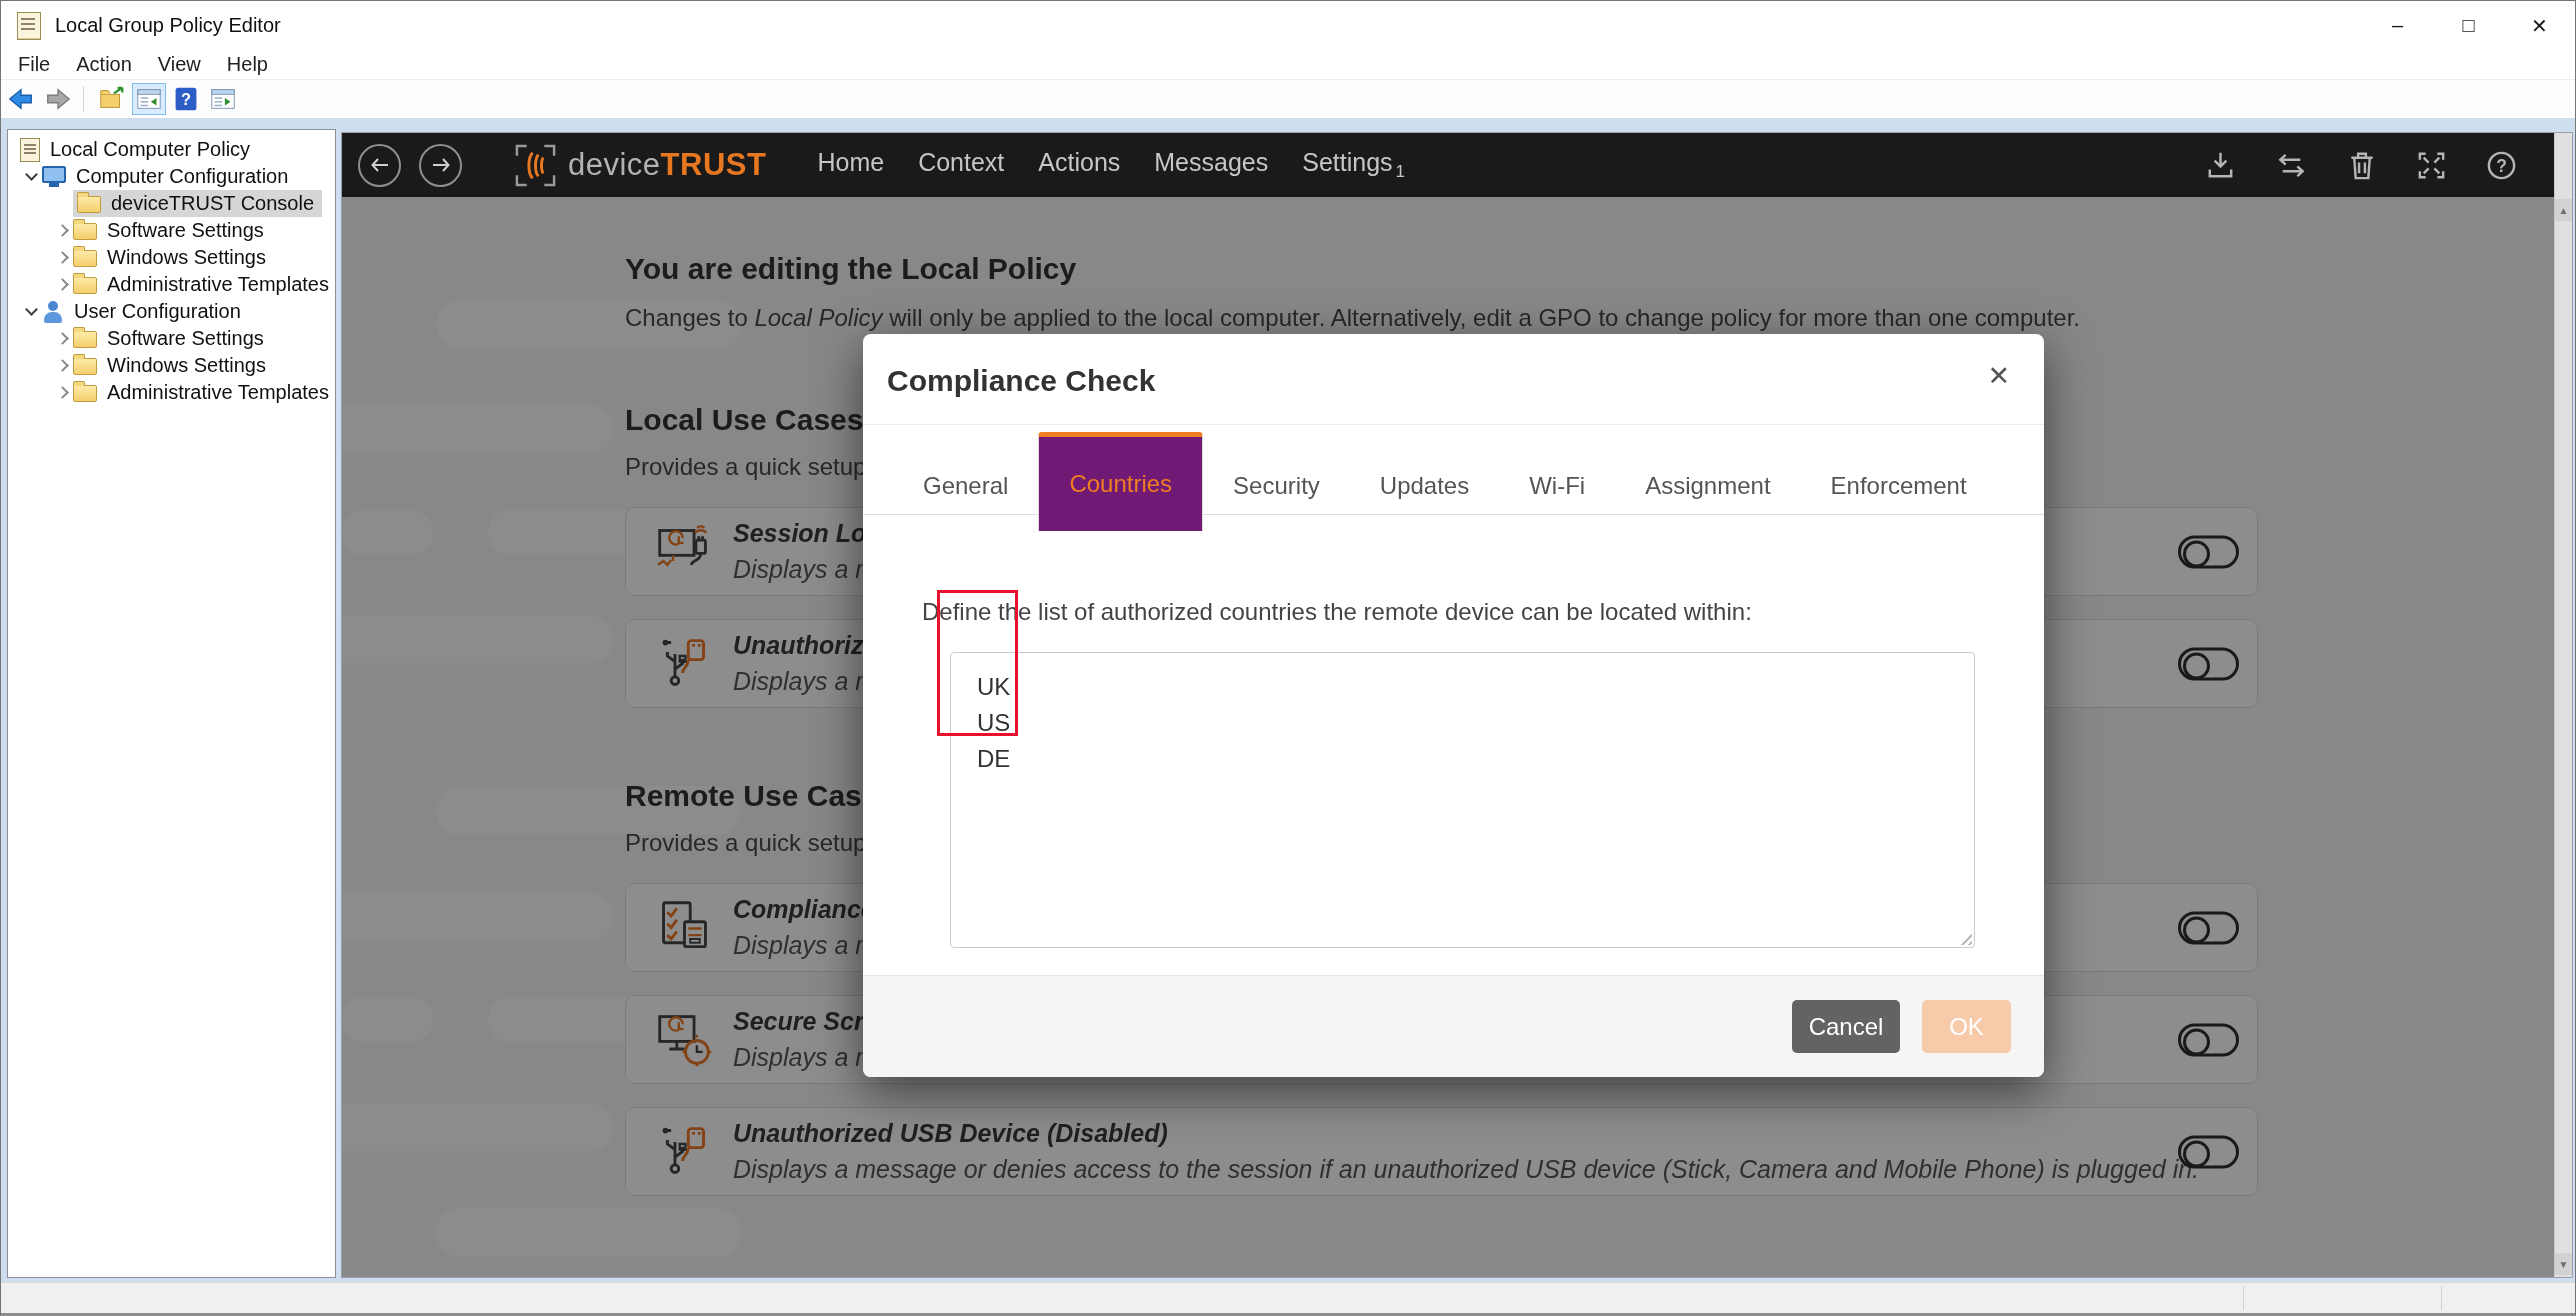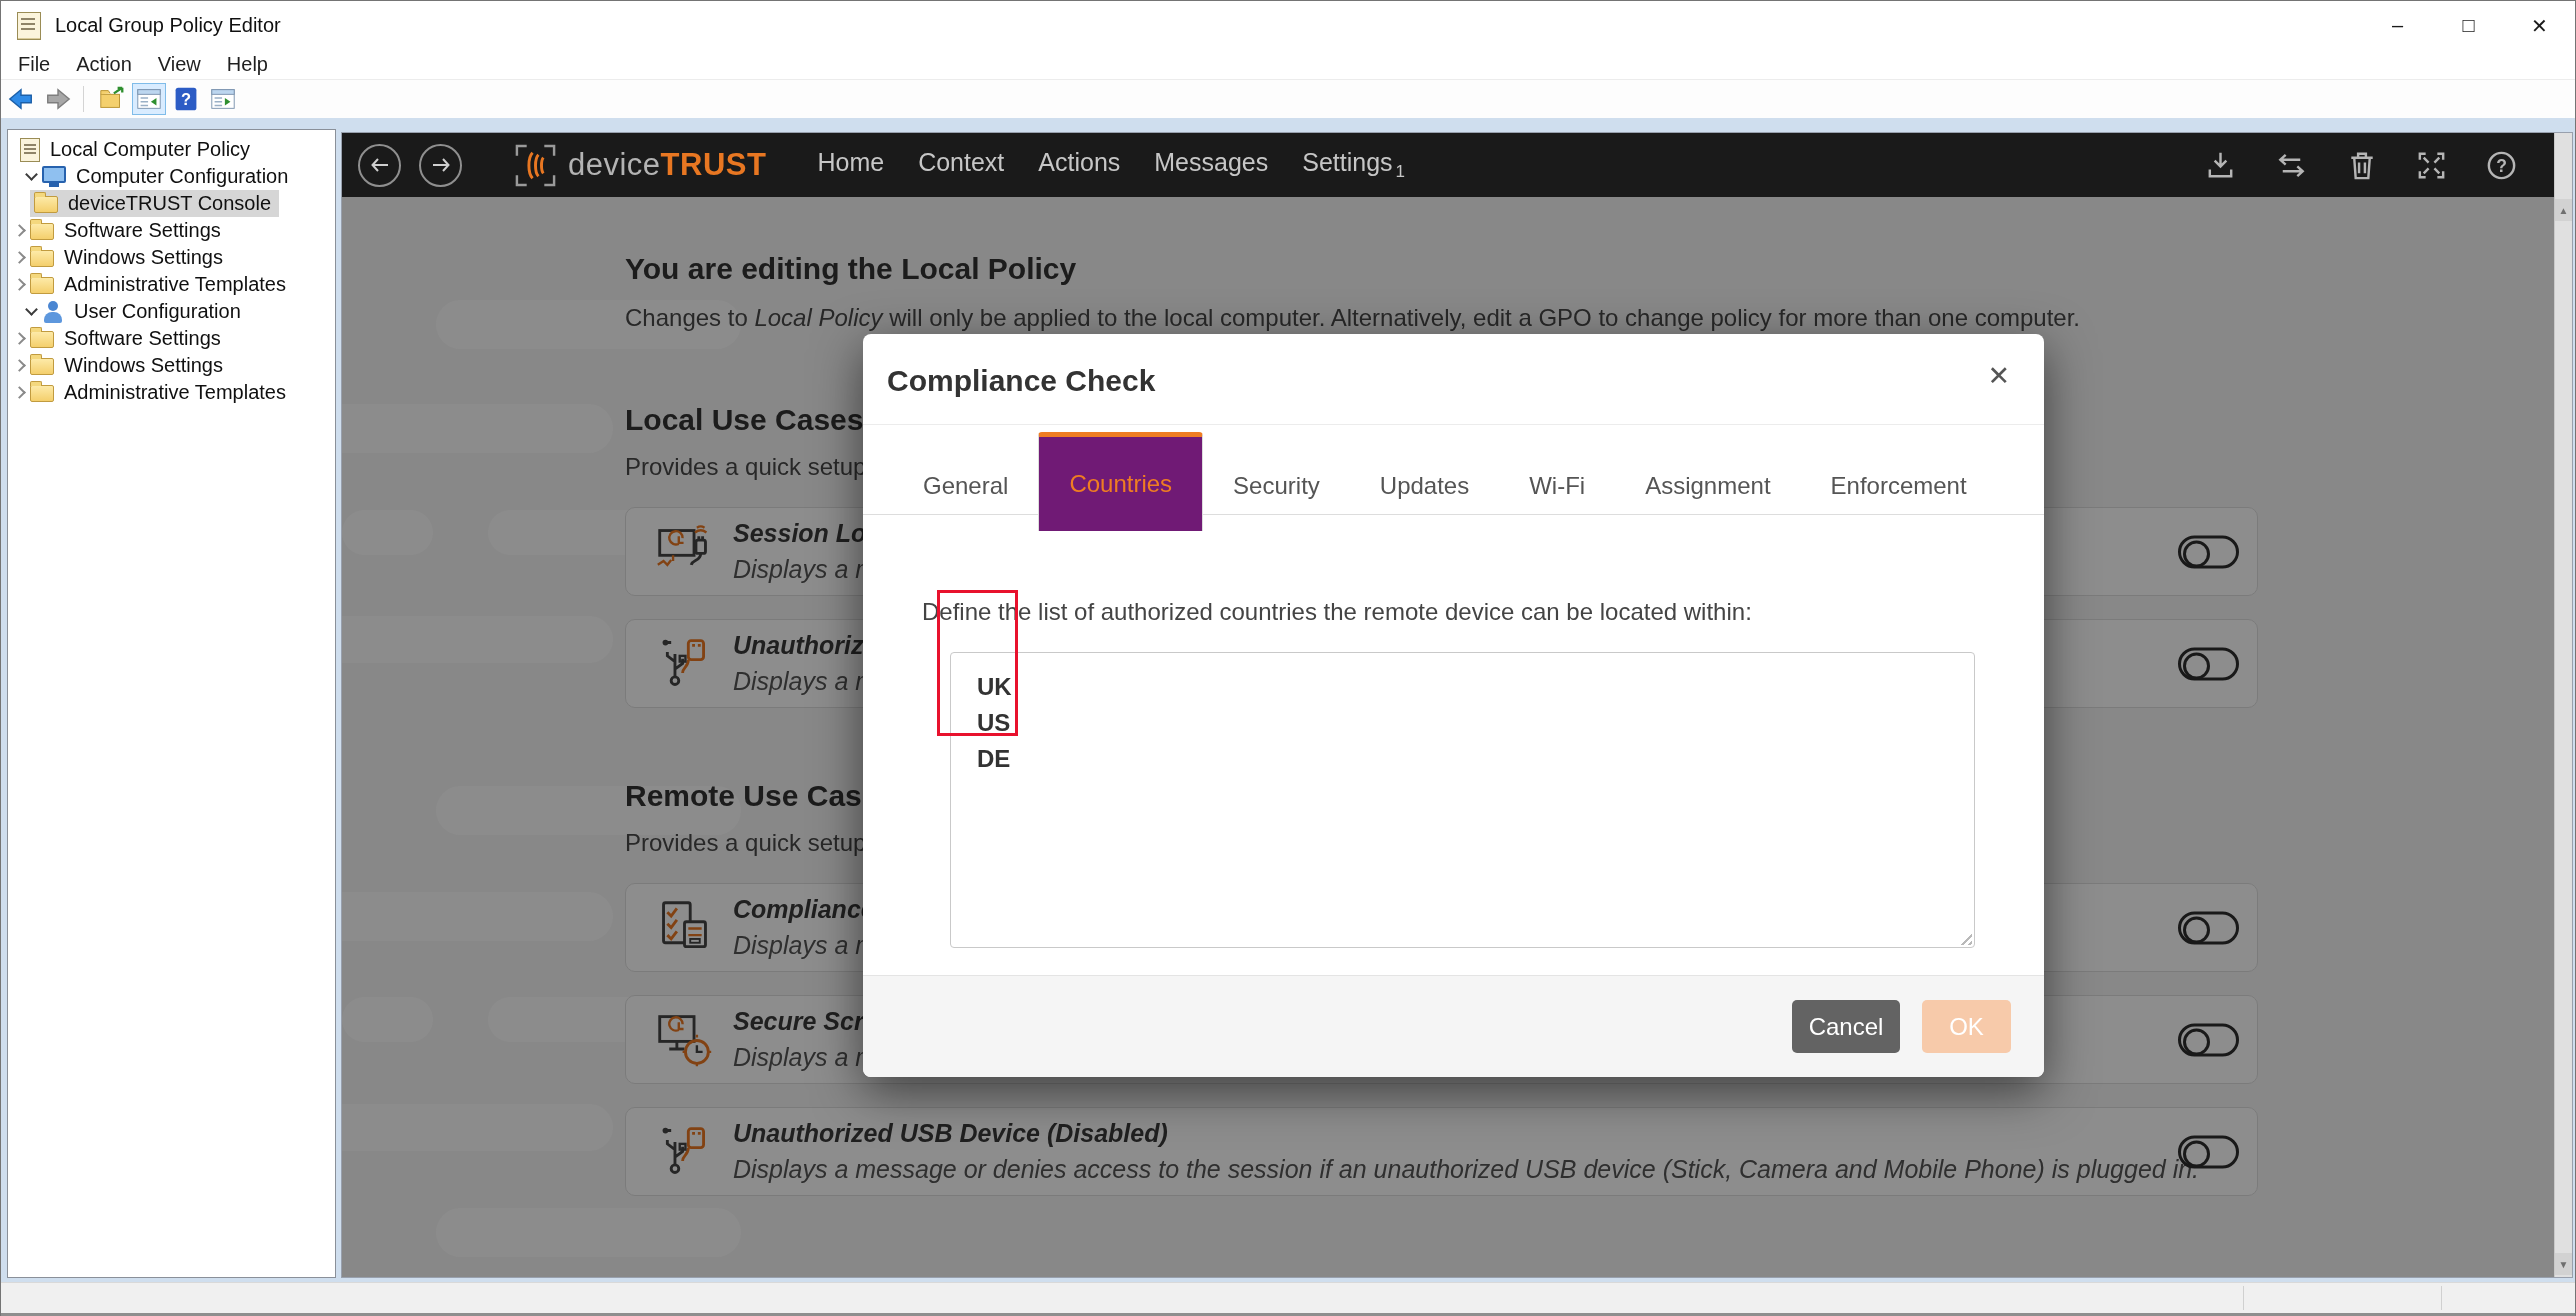--- a/index.html
+++ b/index.html
@@ -34,21 +34,21 @@
   .bottomstrip { position:absolute; left:0; top:1312px; right:0; height:5px; background:#8e8e8e; }
 
   
   .treepanel { position:absolute; left:6px; top:128px; width:329px; height:1149px; background:#fff; border:1px solid #8a9099; padding-top:6px; }
   .trow { display:flex; align-items:center; height:27px; font-size:20px; color:#101010; white-space:nowrap; }
   .chev-slot { width:22px; display:flex; align-items:center; justify-content:center; flex:none; }
   .chev-col { width:9px; height:9px; border-right:2px solid #8a8a8a; border-bottom:2px solid #8a8a8a; transform:rotate(-45deg); }
   .chev-exp { width:9px; height:9px; border-right:2px solid #3c3c3c; border-bottom:2px solid #3c3c3c; transform:rotate(45deg); margin-top:-4px; }
   .pl-root { padding-left:12px; }
   .pl-rootnc { padding-left:12px; }
-  .pl-child { }
+  .pl-child { padding-left:43px; }
   .tsel { display:flex; align-items:center; background:#d6d6d6; padding:2px 8px 2px 4px; }
   .tlabel { margin-left:10px; }
   .ticon { flex:none; }
   .ticon-scroll { width:20px; height:24px; background:#fbf4dc; border:1px solid #9a8c55; position:relative; }
   .ticon-scroll::before { content:''; position:absolute; left:3px; top:5px; width:12px; height:2px; background:#8f8468; box-shadow:0 4px 0 #8f8468, 0 8px 0 #8f8468; }
   .ticon-computer { width:24px; height:17px; background:#8fc0f0; border:2px solid #2762ae; border-radius:2px; position:relative; margin-top:-4px; }
   .ticon-computer::after { content:''; position:absolute; left:5px; bottom:-6px; width:10px; height:4px; background:#2762ae; }
   .ticon-user { width:22px; height:24px; position:relative; }
   .ticon-user::before { content:''; position:absolute; left:6px; top:1px; width:10px; height:10px; border-radius:50%; background:#4a86d2; }
   .ticon-user::after { content:''; position:absolute; left:2px; bottom:1px; width:18px; height:11px; border-radius:8px 8px 2px 2px; background:#5d97dd; }
@@ -103,21 +103,21 @@
   .dlg-head { position:relative; height:91px; border-bottom:1px solid #ececec; }
   .dlg-title { position:absolute; left:24px; top:30px; font-size:30px; font-weight:700; color:#333; }
   .dlg-close { position:absolute; right:34px; top:26px; font-size:27px; color:#555; cursor:default; }
   .dlg-tabs { display:flex; align-items:flex-end; padding-left:30px; border-bottom:1px solid #ddd; height:90px; }
   .tab { height:57px; display:flex; align-items:center; padding:0 30px; font-size:24px; color:#555; }
   .tab.active { height:99px; margin-bottom:-17px; background:#701a75; border:1px solid #ddd; border-bottom:none;
                 border-top:5px solid #ef7d22; border-radius:4px 4px 0 0; color:#ef7d22; position:relative; z-index:2; }
   .dlg-body { padding:35px 0 0 59px; position:relative; }
   .dlg-label { font-size:24px; color:#444;margin-top:48px; }
   .listbox { margin-top:26px; margin-left:28px; width:1025px; height:296px; border:1px solid #c9c9c9; border-radius:4px;
-             background:#fff; padding:16px 0 0 26px; font-size:24px; color:#333; line-height:36px; position:relative;font-weight:bold; }
+             background:#fff; padding:16px 0 0 26px; font-size:24px; color:#333; line-height:36px; position:relative; }
   .resize-corner { position:absolute; right:2px; bottom:2px; width:15px; height:15px;
              background:repeating-linear-gradient(135deg, transparent 0 3px, #b9b9b9 3px 5px);
              clip-path:polygon(100% 0, 100% 100%, 0 100%); }
   .redbox { position:absolute; left:74px; top:256px; width:81px; height:146px; border:3px solid #e8112d; z-index:60; }
   .dlg-footer { position:absolute; left:0; right:0; bottom:0; height:102px; background:#f5f5f5; border-top:1px solid #e4e4e4;
                 border-radius:0 0 8px 8px; display:flex; align-items:center; justify-content:flex-end; padding-right:33px; gap:22px; }
   .btn { height:53px; display:flex; align-items:center; justify-content:center; font-size:24px; color:#fff; border-radius:5px; cursor:default; }
   .btn-cancel { width:108px; background:#636363; }
   .btn-ok { width:89px; background:#f7caaa; }
 </style>

